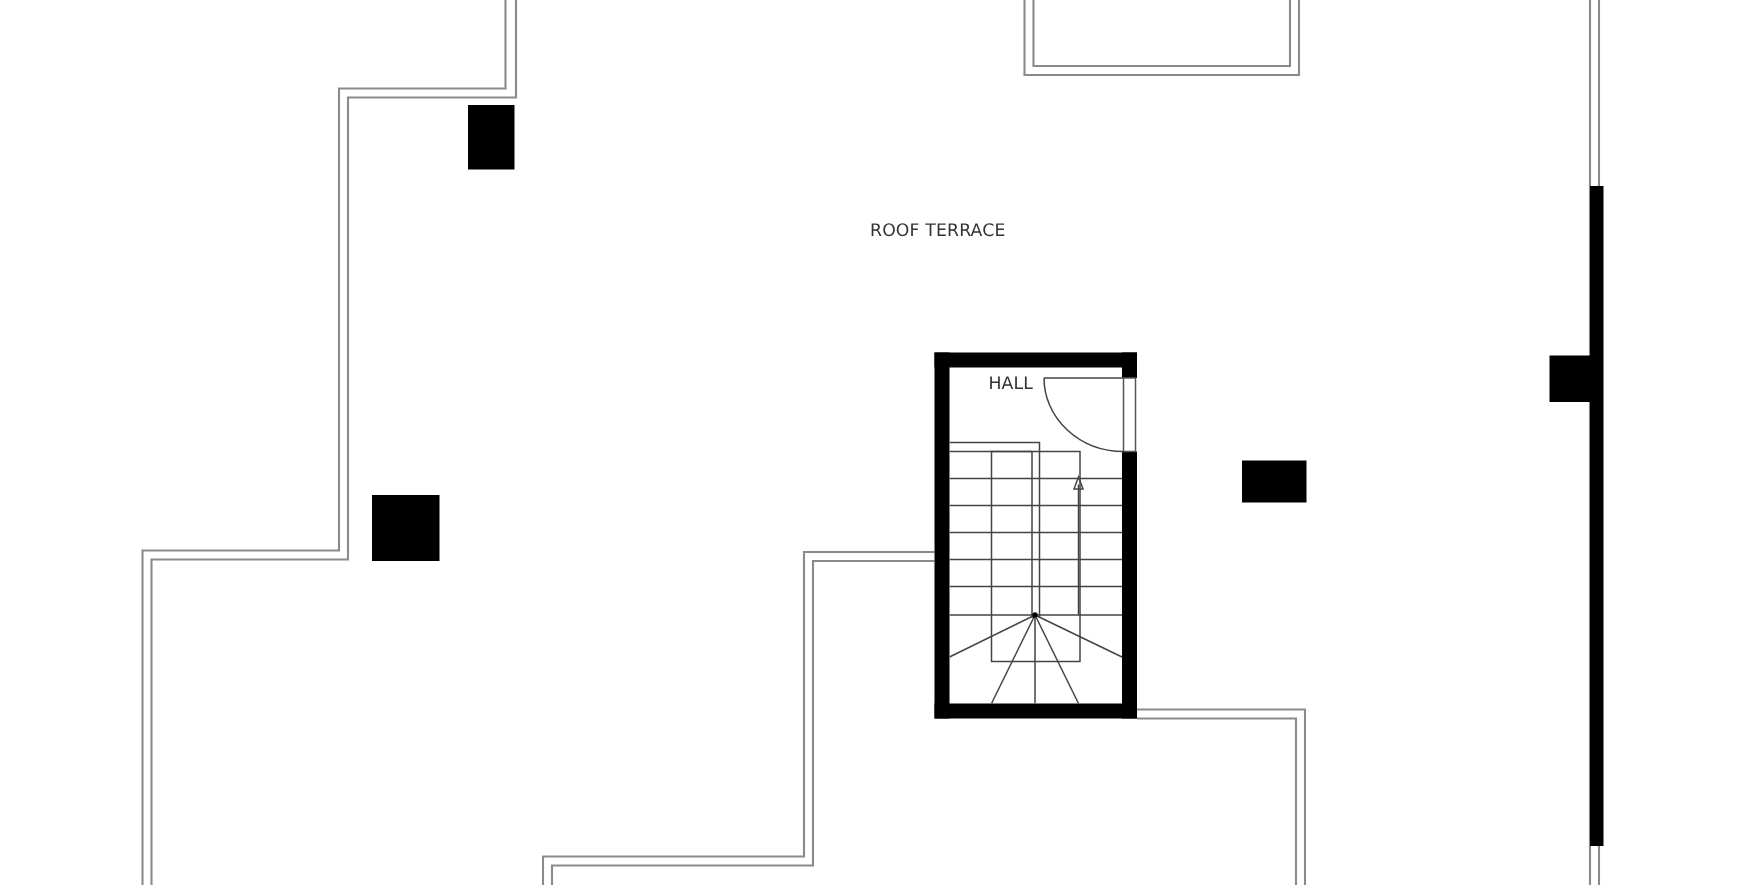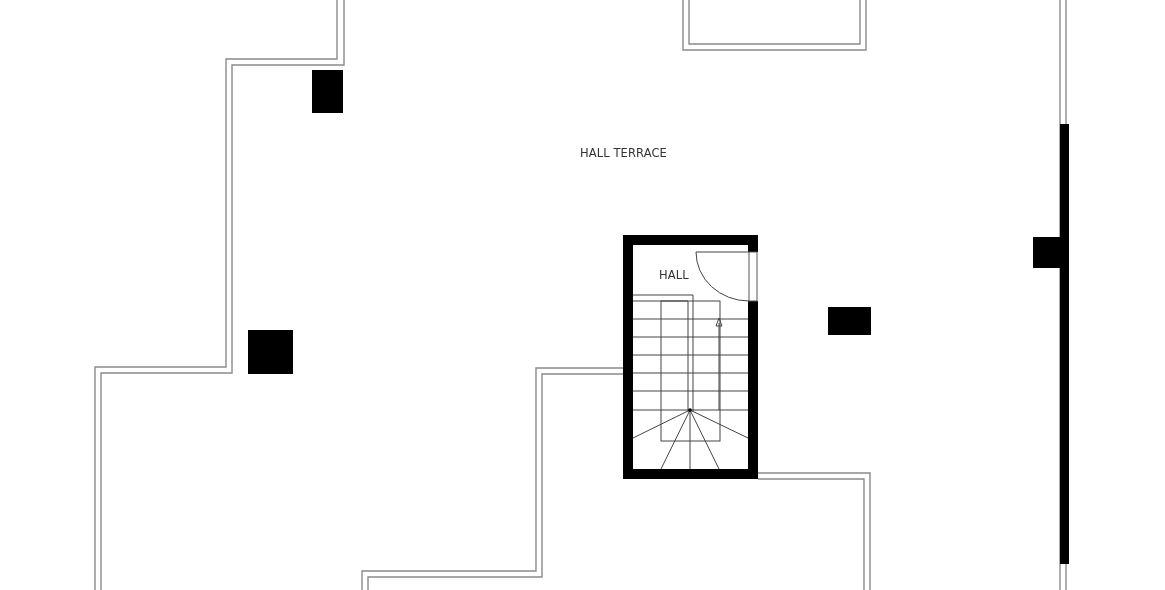--- a/index.html
+++ b/index.html
@@ -80,14 +80,14 @@
     <line class="thin" x1="690" y1="410" x2="690" y2="469"></line>
     <line class="thin" x1="690" y1="410" x2="719" y2="469"></line>
     <line class="thin" x1="690" y1="410" x2="748" y2="438"></line>
     <circle cx="690" cy="410" r="1.8" fill="#000"></circle>
 
     <line class="thin" x1="719" y1="323" x2="719" y2="410"></line>
     <polygon points="719,318 716,326 722,326" fill="none" stroke="#444" stroke-width="1"></polygon>
   </g>
 </svg>
 
-<span class="label" style="left:580px; top:146px;">HALL TERRACE</span>
-<span class="label" style="left:659px; top:268px;">HALL</span>
+<span class="label" style="left:580px; top:146px;">ROOF TERRACE</span>
+<span class="label" style="left:659px; top:248px;">HALL</span>
 
 </body></html>

